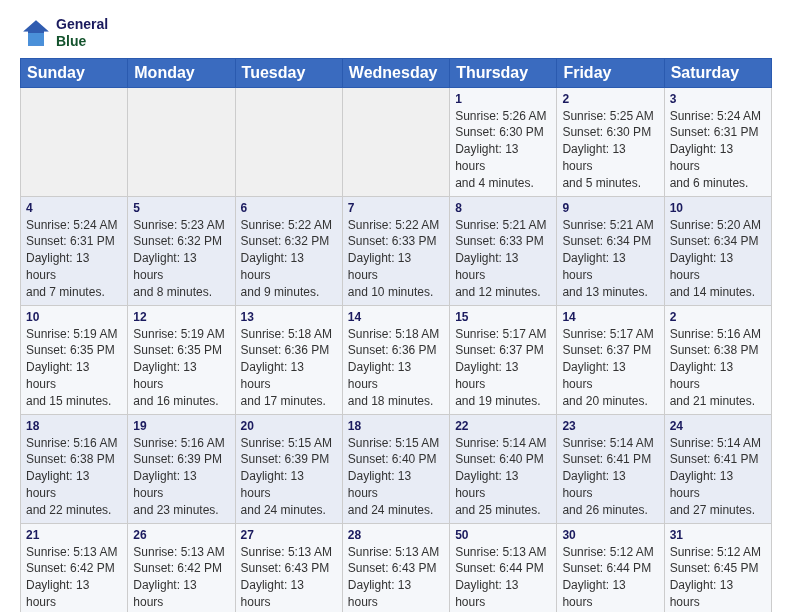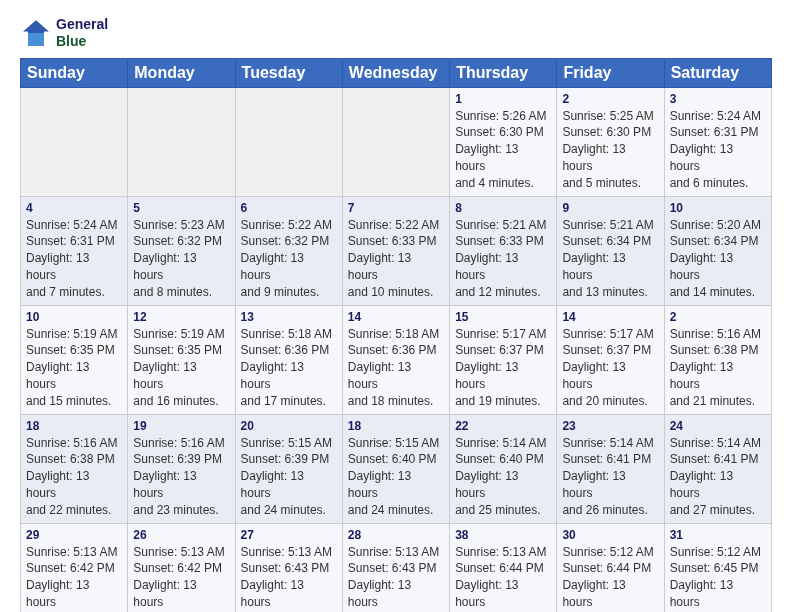--- a/index.html
+++ b/index.html
@@ -239,37 +239,37 @@
             <span class="day-num">23</span>
             <div class="day-info">Sunrise: 5:14 AM<br>Sunset: 6:41 PM<br>Daylight: 13 hours<br>and 26 minutes.</div>
           </td>
           <td>
             <span class="day-num">24</span>
             <div class="day-info">Sunrise: 5:14 AM<br>Sunset: 6:41 PM<br>Daylight: 13 hours<br>and 27 minutes.</div>
           </td>
         </tr>
         <tr>
           <td>
-            <span class="day-num">29</span>
+            <span class="day-num">21</span>
             <div class="day-info">Sunrise: 5:13 AM<br>Sunset: 6:42 PM<br>Daylight: 13 hours<br>and 28 minutes.</div>
           </td>
           <td>
             <span class="day-num">26</span>
             <div class="day-info">Sunrise: 5:13 AM<br>Sunset: 6:42 PM<br>Daylight: 13 hours<br>and 28 minutes.</div>
           </td>
           <td>
             <span class="day-num">27</span>
             <div class="day-info">Sunrise: 5:13 AM<br>Sunset: 6:43 PM<br>Daylight: 13 hours<br>and 29 minutes.</div>
           </td>
           <td>
             <span class="day-num">28</span>
             <div class="day-info">Sunrise: 5:13 AM<br>Sunset: 6:43 PM<br>Daylight: 13 hours<br>and 30 minutes.</div>
           </td>
           <td>
-            <span class="day-num">38</span>
+            <span class="day-num">50</span>
             <div class="day-info">Sunrise: 5:13 AM<br>Sunset: 6:44 PM<br>Daylight: 13 hours<br>and 31 minutes.</div>
           </td>
           <td>
             <span class="day-num">30</span>
             <div class="day-info">Sunrise: 5:12 AM<br>Sunset: 6:44 PM<br>Daylight: 13 hours<br>and 31 minutes.</div>
           </td>
           <td>
             <span class="day-num">31</span>
             <div class="day-info">Sunrise: 5:12 AM<br>Sunset: 6:45 PM<br>Daylight: 13 hours<br>and 32 minutes.</div>
           </td>

